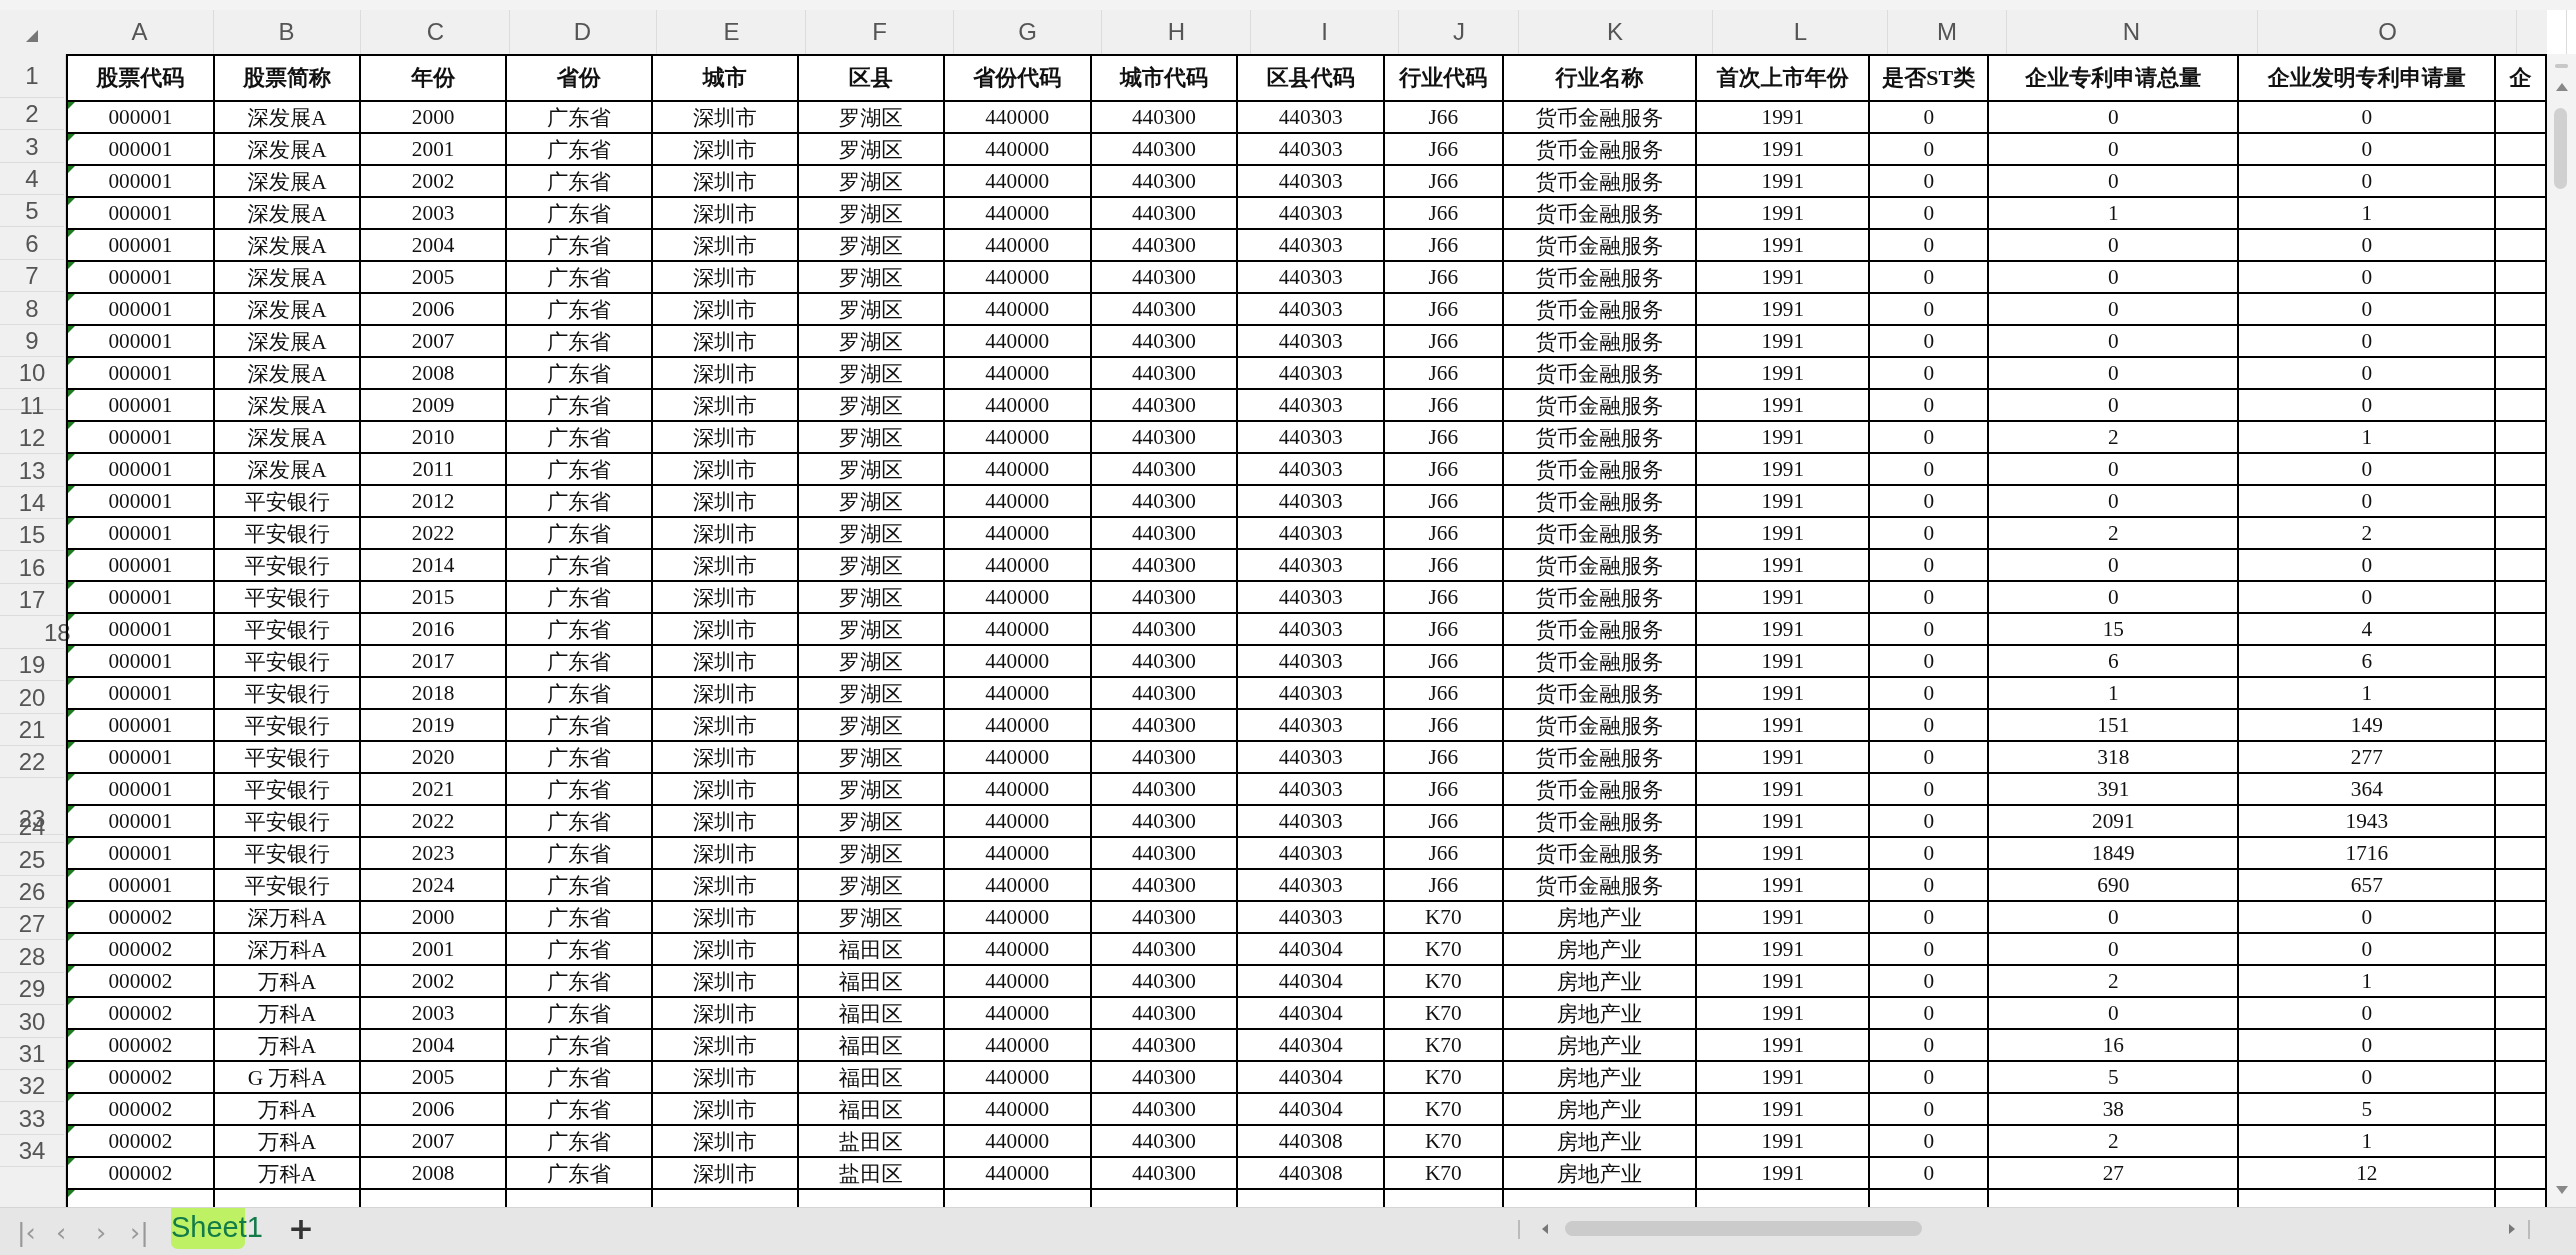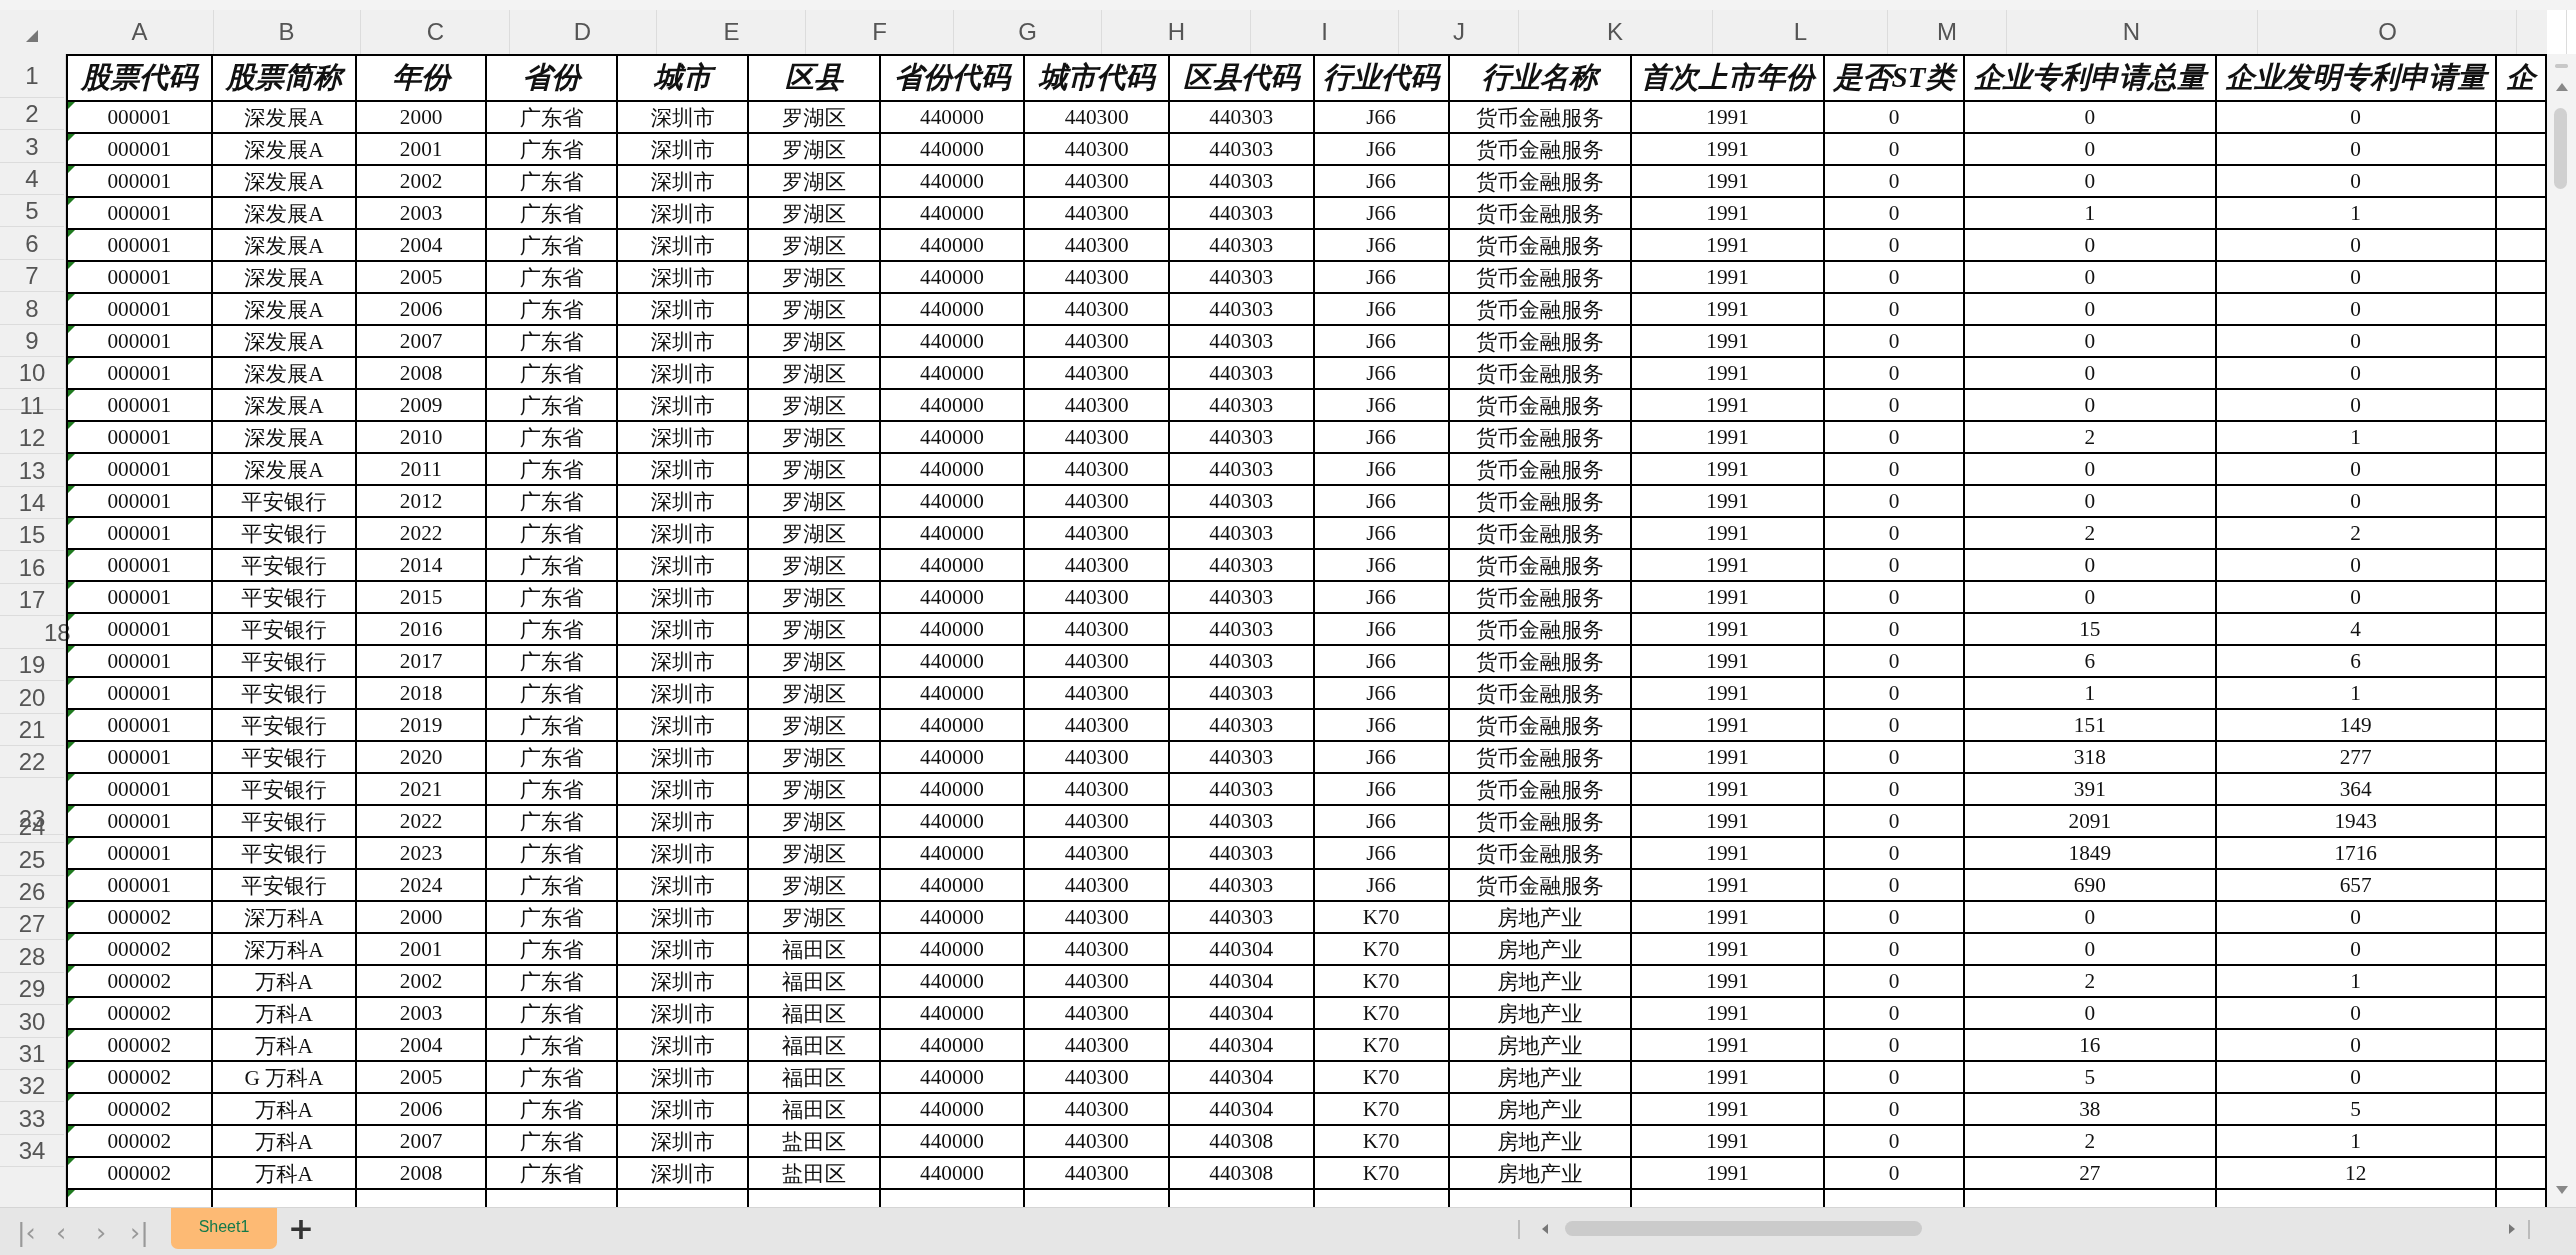--- a/index.html
+++ b/index.html
@@ -29,38 +29,38 @@
     position: absolute; left: 0; width: 64px; text-align: center; color: #555;
     font-size: 24px; font-family: "Liberation Sans", "DejaVu Sans", sans-serif;
     border-bottom: 1.7px solid #dcdcdc; box-sizing: border-box;
   }
   .grid { position: absolute; left: 66px; top: 54px; width: 2481px; height: 1153px; overflow: hidden; }
   table.sheet { border-collapse: collapse; table-layout: fixed; }
   table.sheet td {
     border: 2.6px solid #000; padding: 0 8.5px; white-space: nowrap; overflow: hidden;
     font-size: 21.3px; color: #111; box-sizing: border-box; position: relative;
   }
-  table.sheet tr.hdr td { height: 46px; font-weight: bold; text-align: center; font-size: 29px; font-style: italic; }
+  table.sheet tr.hdr td { height: 46px; font-weight: bold; text-align: center; font-size: 22px; }
   table.sheet tr.data td { height: 32px; text-align: center; }
   table.sheet td.num { text-align: right; }
   table.sheet td.flag::before {
     content: ""; position: absolute; left: 0; top: 0; width: 0; height: 0;
     border-top: 7.7px solid #1f7a1f; border-right: 7.7px solid transparent;
   }
   .vscroll { position: absolute; left: 2547px; top: 54px; width: 29px; height: 1153px; background: #f3f3f3; }
   .vscroll .dash { position: absolute; left: 7.7px; top: 10.2px; width: 13.6px; height: 3.4px; border-radius: 1.7px; background: #c8c8c8; }
   .vscroll .up { position: absolute; left: 8.5px; top: 29px; width: 0; height: 0; border-left: 6px solid transparent; border-right: 6px solid transparent; border-bottom: 8.5px solid #888; }
   .vscroll .thumb { position: absolute; left: 6.8px; top: 54px; width: 13.6px; height: 81px; border-radius: 6.8px; background: #d0d0d0; }
   .vscroll .down { position: absolute; left: 8.5px; top: 1132px; width: 0; height: 0; border-left: 6px solid transparent; border-right: 6px solid transparent; border-top: 8.5px solid #888; }
   .bottombar { position: absolute; left: 0; top: 1207px; width: 2576px; height: 49px; background: #e6e6e6; border-top: 0.9px solid #d5d5d5; }
   .navbtn { position: absolute; top: 8.5px; color: #999; font-size: 25.6px; font-family: "DejaVu Sans", sans-serif; line-height: 31px; }
   .sheet-tab {
-    position: absolute; left: 171px; top: 0; width: 106px; height: 41px; background: #fdba74;
+    position: absolute; left: 171px; top: 0; width: 74px; height: 41px; background: #bef264;
     border-radius: 0 0 6.8px 6.8px; text-align: center; line-height: 38px;
-    color: #137a4a; font-size: 16px; font-family: "Liberation Sans", "DejaVu Sans", sans-serif;
+    color: #137a4a; font-size: 29px; font-family: "Liberation Sans", "DejaVu Sans", sans-serif;
   }
   .add-sheet { position: absolute; left: 288px; top: 3.4px; font-size: 31px; color: #333; font-family: "DejaVu Sans", sans-serif; line-height: 34px; font-weight: bold; }
   .hsep { position: absolute; top: 12px; width: 1.7px; height: 19px; background: #bbb; }
   .harrow-l { position: absolute; left: 1542px; top: 16px; width: 0; height: 0; border-top: 5.1px solid transparent; border-bottom: 5.1px solid transparent; border-right: 6.8px solid #777; }
   .harrow-r { position: absolute; left: 2509px; top: 16px; width: 0; height: 0; border-top: 5.1px solid transparent; border-bottom: 5.1px solid transparent; border-left: 6.8px solid #777; }
   .hthumb { position: absolute; left: 1565px; top: 12.8px; width: 357px; height: 15.4px; border-radius: 7.7px; background: #cbcbcb; }
 </style>
 </head>
 <body>
 

